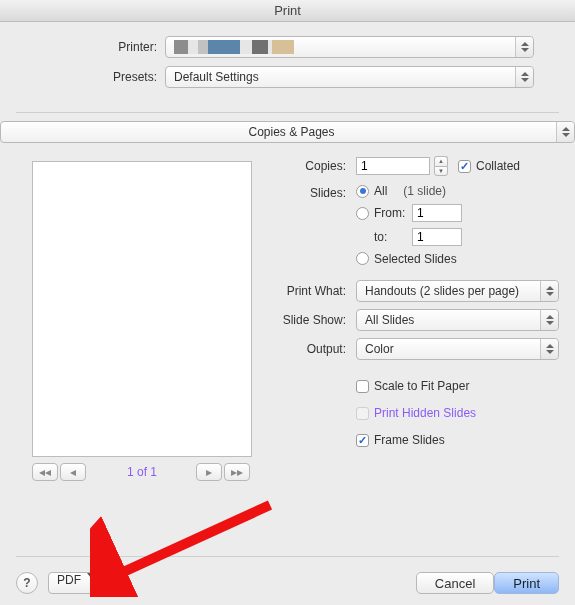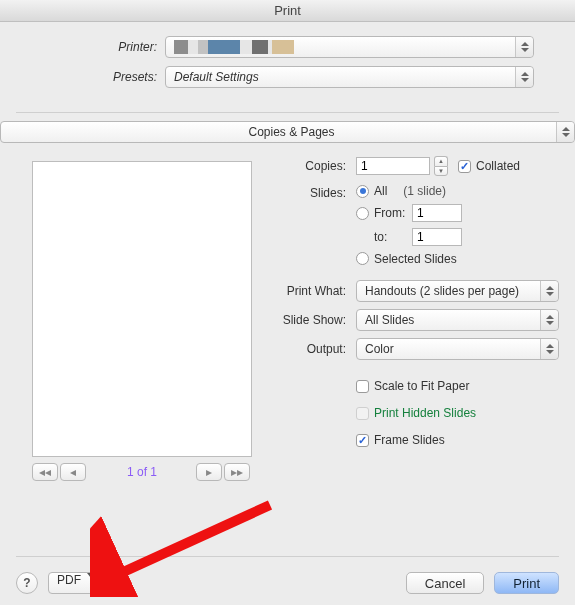--- a/index.html
+++ b/index.html
@@ -18,21 +18,20 @@
     height: 22px;
     background: linear-gradient(#f2f2f2, #d9d9d9);
     border-bottom: 1px solid #bfbfbf;
     text-align: center;
     line-height: 22px;
     font-size: 13px;
     color: #444;
   }
   .topform {
     padding: 14px 41px 10px 40px;
-    font-style: italic;
   }
   .row {
     display: flex;
     align-items: center;
     margin-bottom: 8px;
   }
   .row label.lead {
     width: 125px;
     text-align: right;
     padding-right: 8px;
@@ -170,21 +169,21 @@
     display:flex;align-items:center;justify-content:center;color:#555;font-weight:bold;margin-right:10px;
   }
   .pdf-btn {
     height:22px;border:1px solid #b8b8b8;border-radius:4px;background:linear-gradient(#fff,#efefef);
     padding: 0 8px; display:flex;align-items:flex-start;gap:6px;font-size:12px;
   }
   .pdf-btn .tri { width:0;height:0;border-left:4px solid transparent;border-right:4px solid transparent;border-top:5px solid #555;}
   .footer .spacer { flex:1; }
   .aqua-btn {
     height:22px;border:1px solid #9fb7dc;border-radius:5px;
-    padding:0 18px;font-size:13px;display:flex;align-items:center;margin-left:10px;
+    padding:0 18px;font-size:13px;display:flex;align-items:center;
   }
   .aqua-cancel { background:linear-gradient(#ffffff,#ececec); border-color:#b8b8b8;color:#333;}
   .aqua-default { background:linear-gradient(#cfe3ff,#8fb8f5); color:#123;}
   .arrow-annot {
     position:absolute;
     pointer-events:none;
   }
   .printer-swatch {
     display:flex;height:14px;width:120px;
   }
@@ -308,21 +307,21 @@
 
     <div class="rrow" style="margin-top:15px">
       <label class="rl"></label>
       <div class="checkbox">
         <span class="cb-box"></span>
         <span>Scale to Fit Paper</span>
       </div>
     </div>
     <div class="rrow" style="margin-top:-2px">
       <label class="rl"></label>
-      <div class="checkbox" style="color:#15803d">
+      <div class="checkbox" style="color:#8b5cf6">
         <span class="cb-box disabled"></span>
         <span>Print Hidden Slides</span>
       </div>
     </div>
     <div class="rrow" style="margin-top:-2px">
       <label class="rl"></label>
       <div class="checkbox">
         <span class="cb-box checked"></span>
         <span>Frame Slides</span>
       </div>

